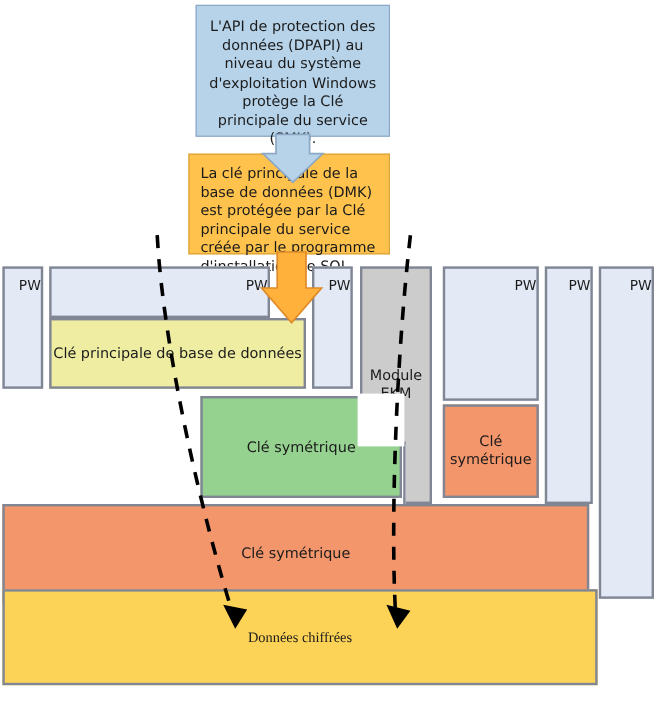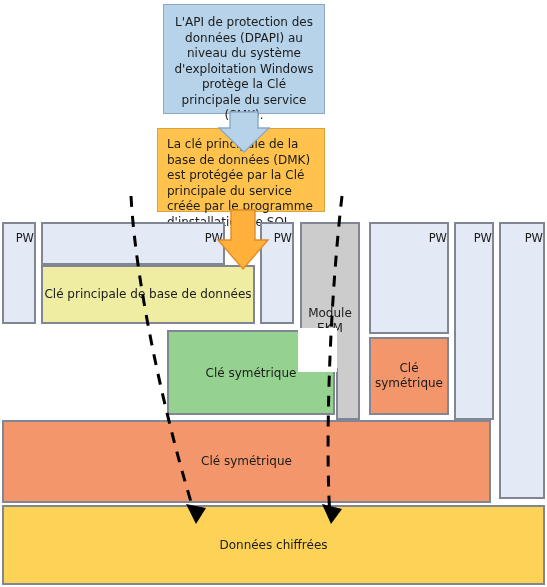--- a/index.html
+++ b/index.html
@@ -78,21 +78,21 @@
   <div class="lshape" style="left:298px;top:328px;width:39px;height:44px;background:#ffffff;"></div>
 
   <div class="box bordered symm" style="left:369px;top:337px;width:80px;height:78px;">
     <span>Clé symétrique</span>
   </div>
 
   <div class="box bordered symm" style="left:2px;top:420px;width:489px;height:83px;">
     <span>Clé symétrique</span>
   </div>
 
-  <div class="box bordered data" style="left:2px;top:505px;width:543px;height:80px;">
+  <div class="box bordered data" style="left:2px;top:491px;width:496px;height:80px;font-family:Liberation Serif, serif;">
     <span>Données chiffrées</span>
   </div>
 
   <svg class="deco" viewBox="0 0 547 587">
 
     <g>
       <path d="M230 112 L258 112 L258 128 L269 128 L244 152 L219 128 L230 128 Z" fill="#b6d3ea" stroke="#8ca8c4" stroke-width="1.4"></path>
     </g>
 
     <g>

